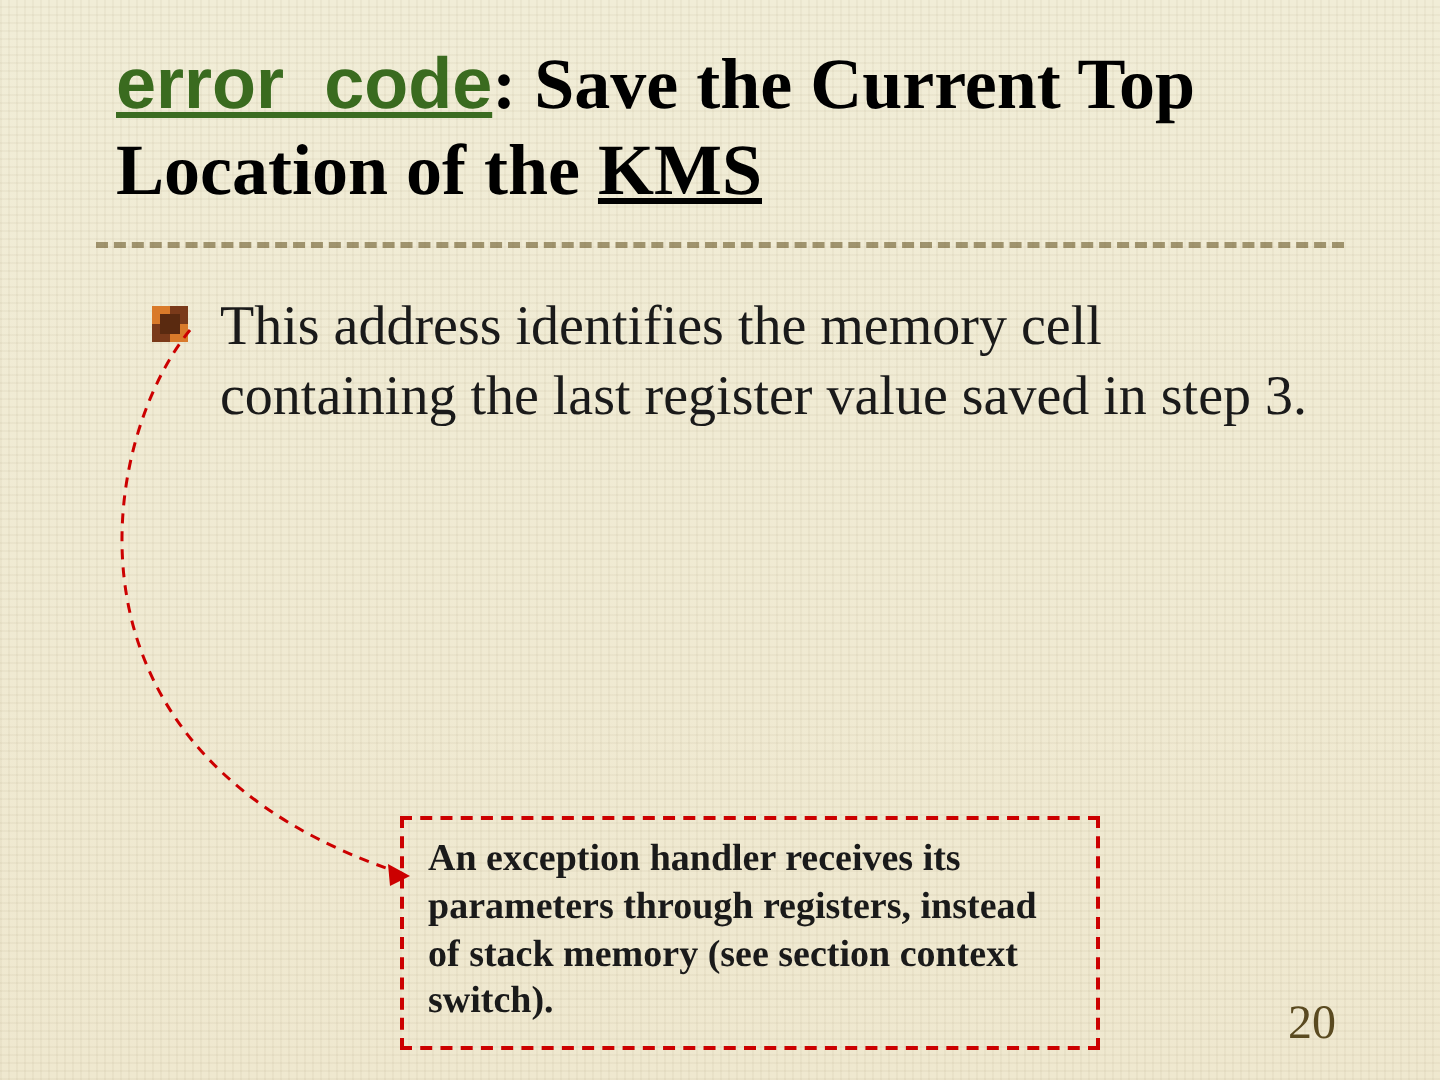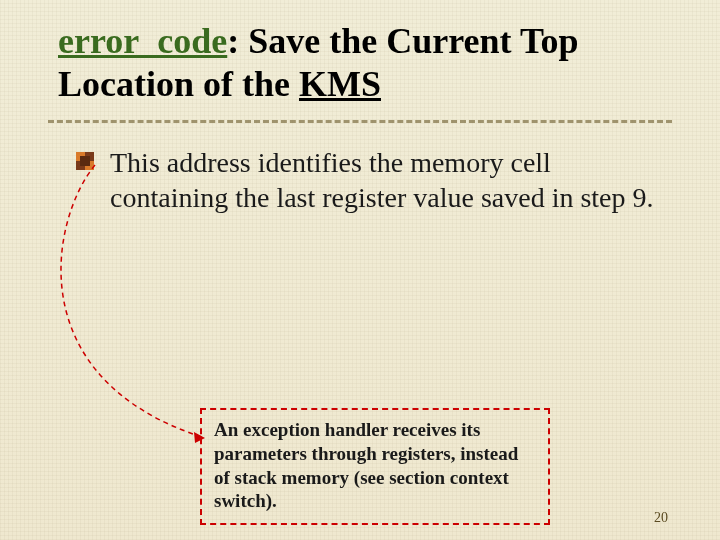--- a/index.html
+++ b/index.html
@@ -26,21 +26,21 @@
     box-sizing: border-box;
     padding: 20px 58px 0 58px;
   }
   .title {
     font-size: 36px;
     line-height: 1.2;
     margin: 0 0 14px 0;
     color: #000;
   }
   .title .code {
-    font-family: Liberation Serif, serif;
+    font-family: Liberation Sans, sans-serif;
     font-weight: bold;
     color: #3a6b1f;
     text-decoration: underline;
     text-align: right;
   }
   .title .kms {
     text-decoration: underline;
   }
   .divider {
     height: 0;
@@ -80,21 +80,21 @@
     font-size: 19px;
     line-height: 1.25;
     font-family: "Times New Roman", Times, serif;
     font-weight: bold;
     box-sizing: border-box;
   }
   .pagenum {
     position: absolute;
     right: 52px;
     bottom: 14px;
-    font-size: 14px;
+    font-size: 24px;
     color: #5a4a20;
     font-family: "Times New Roman", Times, serif;
   }
   .connector {
     position: absolute;
     left: 20px;
     top: 160px;
     width: 200px;
     height: 300px;
     pointer-events: none;
@@ -112,21 +112,21 @@
   <hr class="divider">
 
   <ul class="bullets">
     <li>
       <svg class="bullet-icon" viewBox="0 0 18 18">
         <rect x="0" y="0" width="18" height="18" fill="#7a3a1a"></rect>
         <rect x="0" y="0" width="9" height="9" fill="#d97a2a"></rect>
         <rect x="9" y="9" width="9" height="9" fill="#d97a2a"></rect>
         <rect x="4" y="4" width="10" height="10" fill="#5a2a10"></rect>
       </svg>
-      <span>This address identifies the memory cell containing the last register value saved in step 9.</span>
+      <span>This address identifies the memory cell containing the last register value saved in step 3.</span>
     </li>
   </ul>
 
   <svg class="connector" viewBox="0 0 200 300">
     <path d="M 75 5 C 30 60, 0 220, 185 278" stroke="#cc0000" stroke-width="1.5" stroke-dasharray="5,4" fill="none"></path>
     <polygon points="185,278 174,272 175,283" fill="#cc0000"></polygon>
   </svg>
 
   <div class="callout">
     <span>An exception handler receives its parameters through registers, instead of stack memory (see section context switch).</span>

